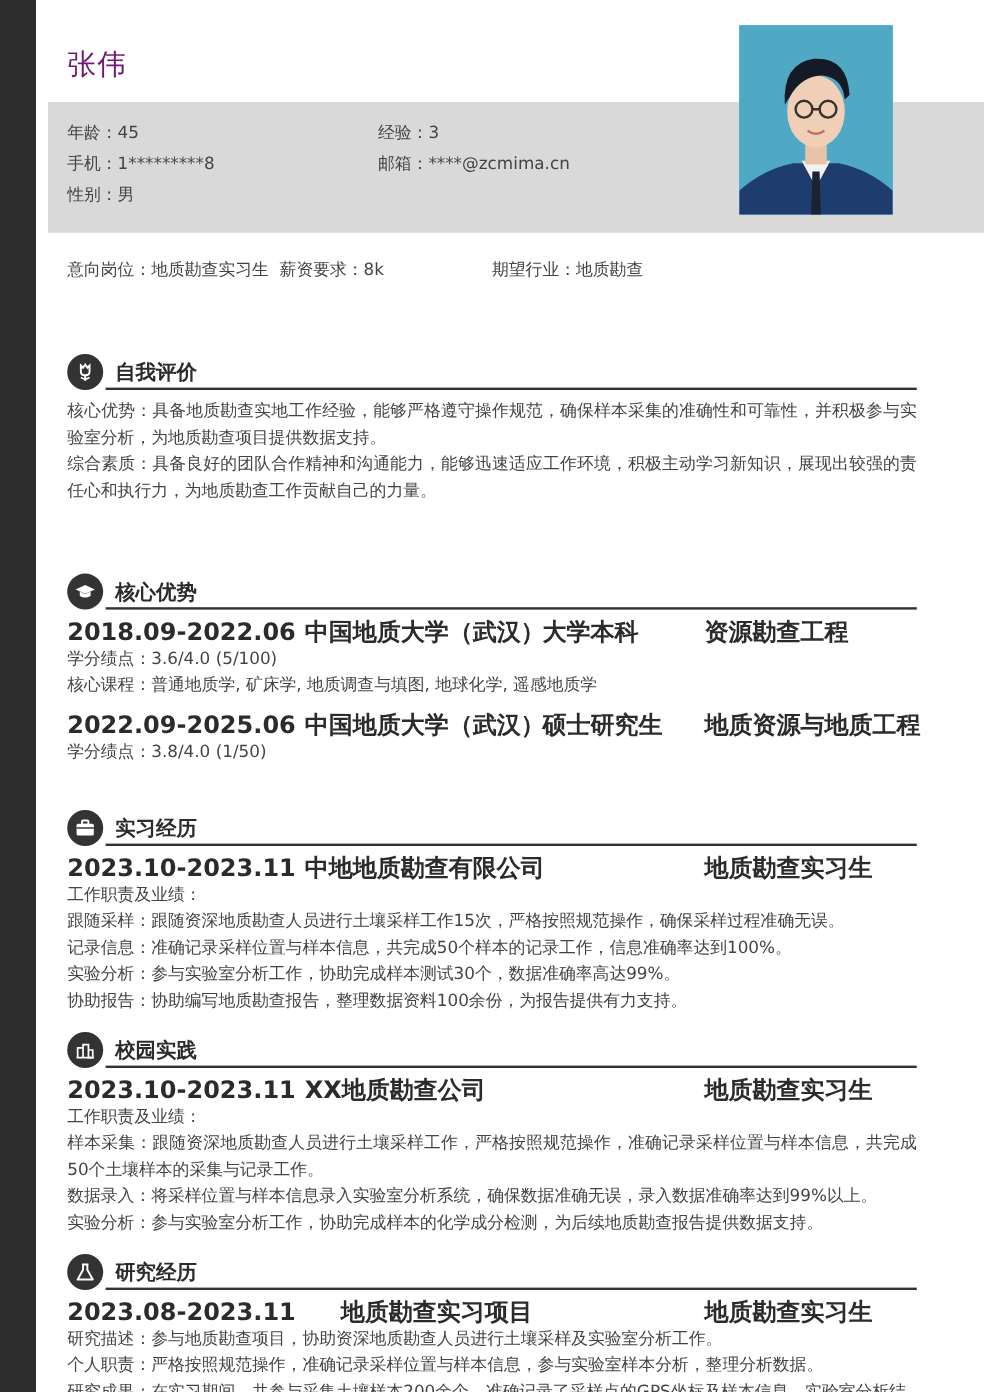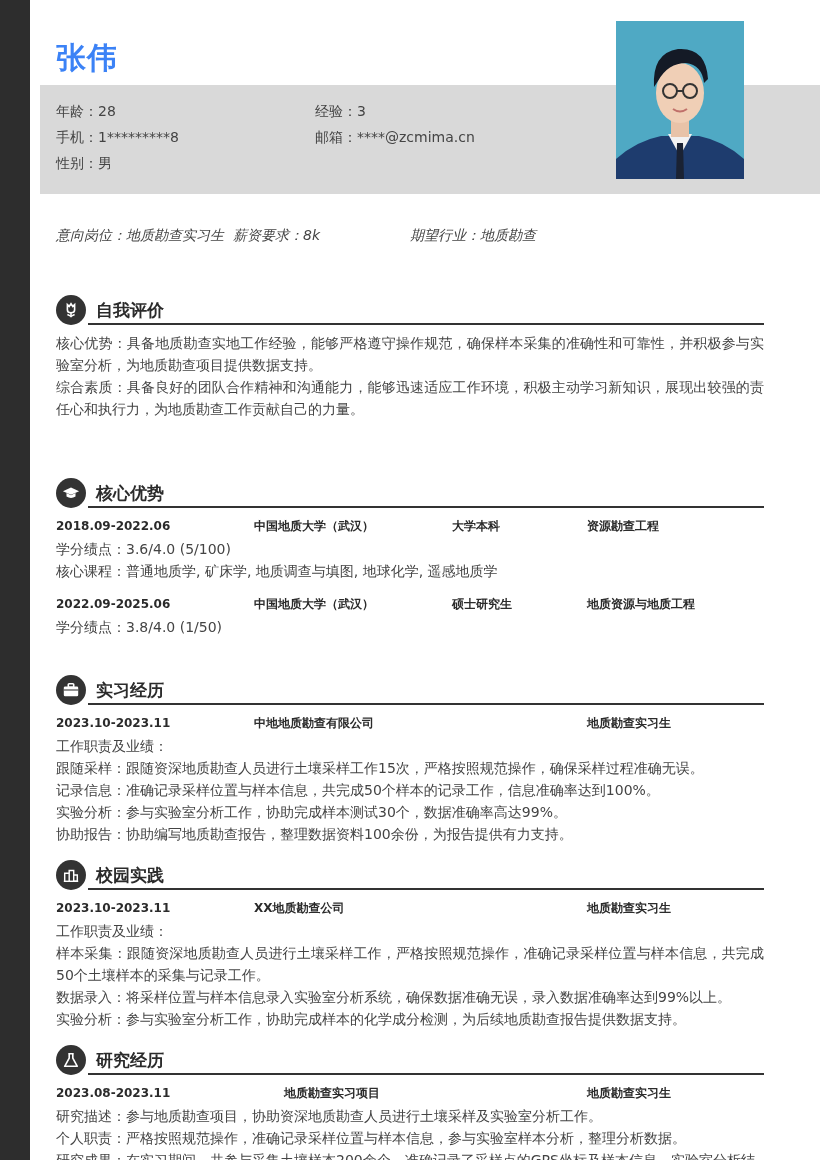--- a/index.html
+++ b/index.html
@@ -1,44 +1,44 @@
 <!DOCTYPE html>
 <html><head>
 <meta charset="utf-8">
 <style>
   * { box-sizing: border-box; margin: 0; padding: 0; }
   html, body { width: 820px; height: 1160px; overflow: hidden; background: #ffffff; }
   body { font-family: "DejaVu Sans", "Liberation Sans", sans-serif; color: #333333; position: relative; }
   .left-bar { position: absolute; left: 0; top: 0; width: 30px; height: 1160px; background: #2d2d2d; }
-  .name { position: absolute; left: 56px; top: 38px; font-size: 30px; font-weight: bold; color: #3b82f6; letter-spacing: 1px; }
+  .name { position: absolute; left: 56px; top: 38px; font-size: 24px; font-weight: normal; color: #701a75; letter-spacing: 1px; }
   .info-panel { position: absolute; left: 40px; top: 85px; width: 780px; height: 109px; background: #d9d9d9; }
   .info-item { position: absolute; font-size: 14px; color: #444444; line-height: 20px; }
   .photo { position: absolute; left: 616px; top: 21px; width: 128px; height: 158px; background: #4fa9c4; overflow: hidden; }
   .photo svg { width: 100%; height: 100%; display: block; }
 
   .section { position: absolute; left: 56px; width: 708px; }
   .sec-head { position: relative; height: 32px; }
   .sec-icon { position: absolute; left: 0; top: 0; width: 30px; height: 30px; border-radius: 50%; background: #333333; display: flex; align-items: center; justify-content: center; }
   .sec-icon svg { width: 18px; height: 18px; }
   .sec-title { position: absolute; left: 40px; top: 4px; font-size: 17px; font-weight: bold; color: #2b2b2b; }
   .sec-line { position: absolute; left: 32px; right: 0; top: 28px; height: 1.5px; background: #333333; }
 
   .row { position: relative; height: 22px; font-size: 14px; line-height: 22px; color: #444444; }
   .row span { position: absolute; top: 0; white-space: nowrap; }
-  .bold-row { position: relative; height: 24px; font-size: 12px; line-height: 24px; font-weight: bold; color: #2b2b2b; }
+  .bold-row { position: relative; height: 24px; font-size: 20px; line-height: 24px; font-weight: bold; color: #2b2b2b; }
   .bold-row span { position: absolute; top: 0; white-space: nowrap; }
   .para { font-size: 14px; line-height: 22px; color: #444444; text-align: justify; }
 </style>
 </head>
 <body>
 
 <div class="left-bar"></div>
 
 <div class="info-panel">
-  <div class="info-item" style="left:16px;top:16px;">年龄：28</div>
+  <div class="info-item" style="left:16px;top:16px;">年龄：45</div>
   <div class="info-item" style="left:275px;top:16px;">经验：3</div>
   <div class="info-item" style="left:16px;top:42px;">手机：1*********8</div>
   <div class="info-item" style="left:275px;top:42px;">邮箱：****@zcmima.cn</div>
   <div class="info-item" style="left:16px;top:68px;">性别：男</div>
 </div>
 
 <div class="name">张伟</div>
 
 <div class="photo">
   <svg viewBox="0 0 128 158" xmlns="http://www.w3.org/2000/svg">
@@ -50,21 +50,21 @@
     <ellipse cx="64" cy="72" rx="24" ry="30" fill="#f0cfb6"></ellipse>
     <path d="M38 66 Q36 32 62 28 Q90 26 92 58 L88 62 Q86 44 70 42 Q52 42 42 60 Z" fill="#141a26"></path>
     <circle cx="54" cy="70" r="7" fill="none" stroke="#333" stroke-width="2"></circle>
     <circle cx="74" cy="70" r="7" fill="none" stroke="#333" stroke-width="2"></circle>
     <line x1="61" y1="70" x2="67" y2="70" stroke="#333" stroke-width="2"></line>
     <path d="M57 88 Q64 93 71 88" fill="none" stroke="#c0706a" stroke-width="2"></path>
   </svg>
 </div>
 
 <div class="section" style="top:214px;">
-  <div class="row" style="margin-top:10px;font-style:italic;">
+  <div class="row" style="">
     <span style="left:0;">意向岗位：地质勘查实习生</span>
     <span style="left:177px;">薪资要求：8k</span>
     <span style="left:354px;">期望行业：地质勘查</span>
   </div>
 </div>
 
 <div class="section" style="top:295px;">
   <div class="sec-head">
     <div class="sec-icon">
       <svg viewBox="0 0 20 20">

